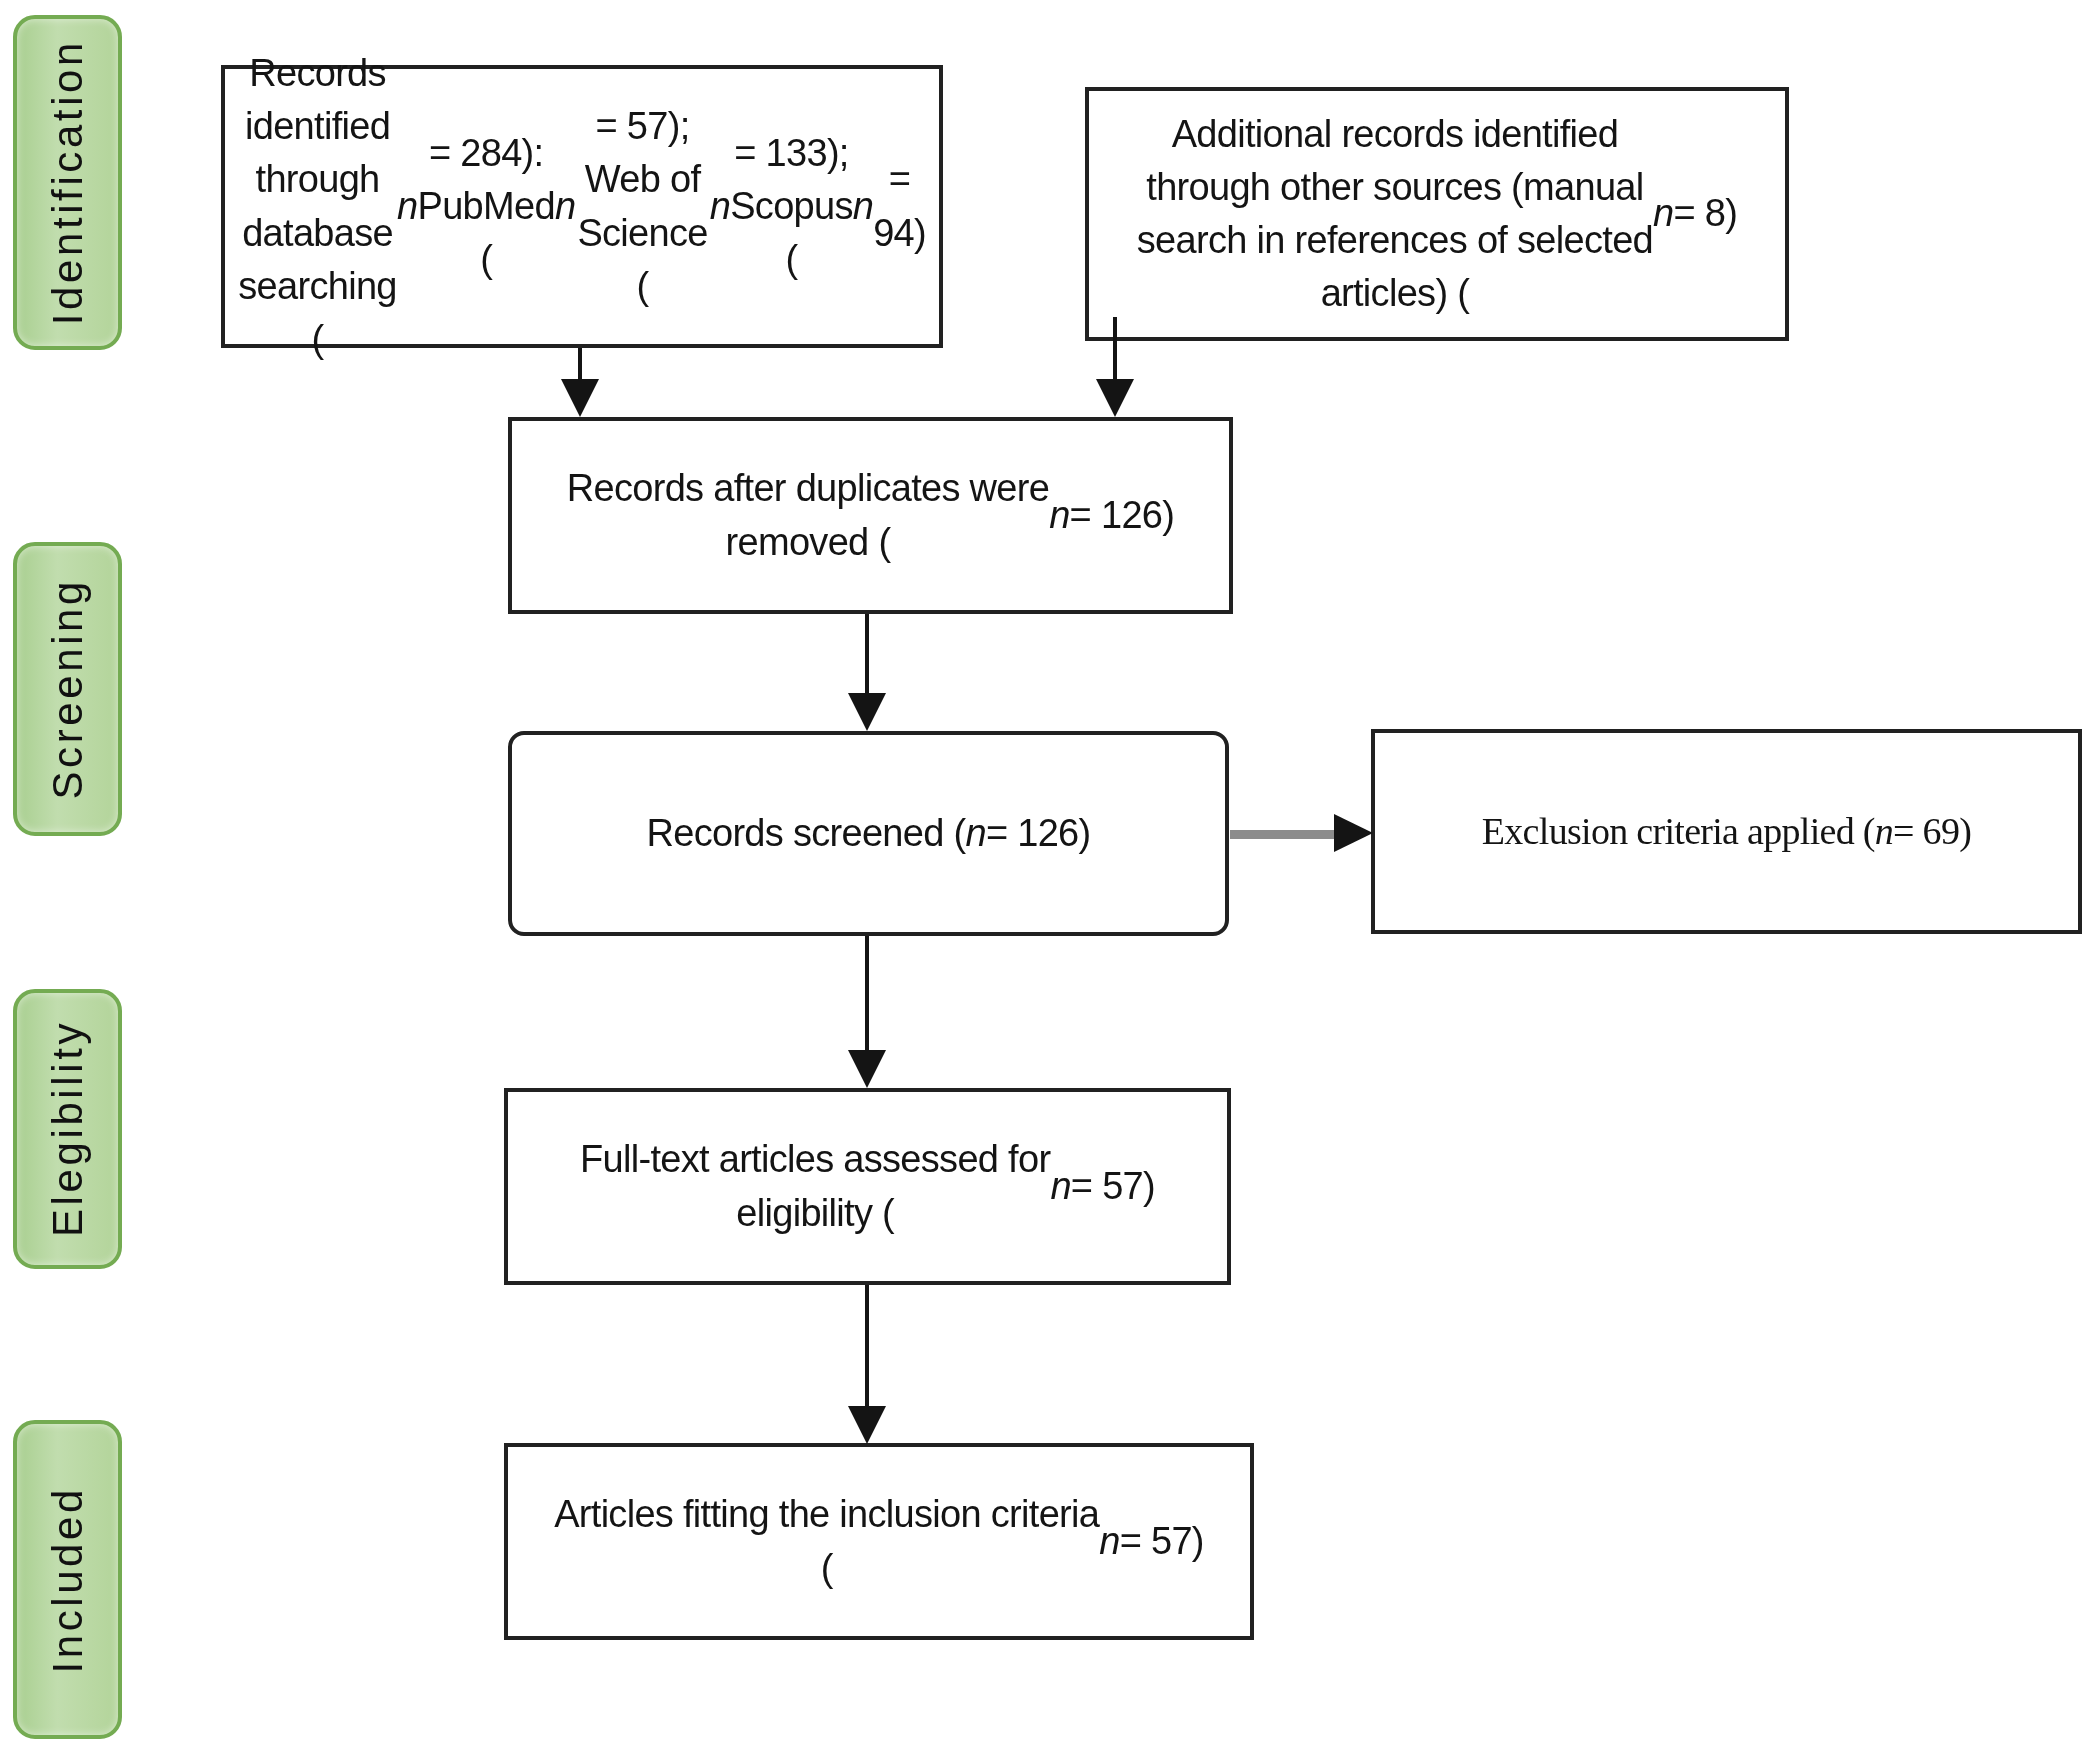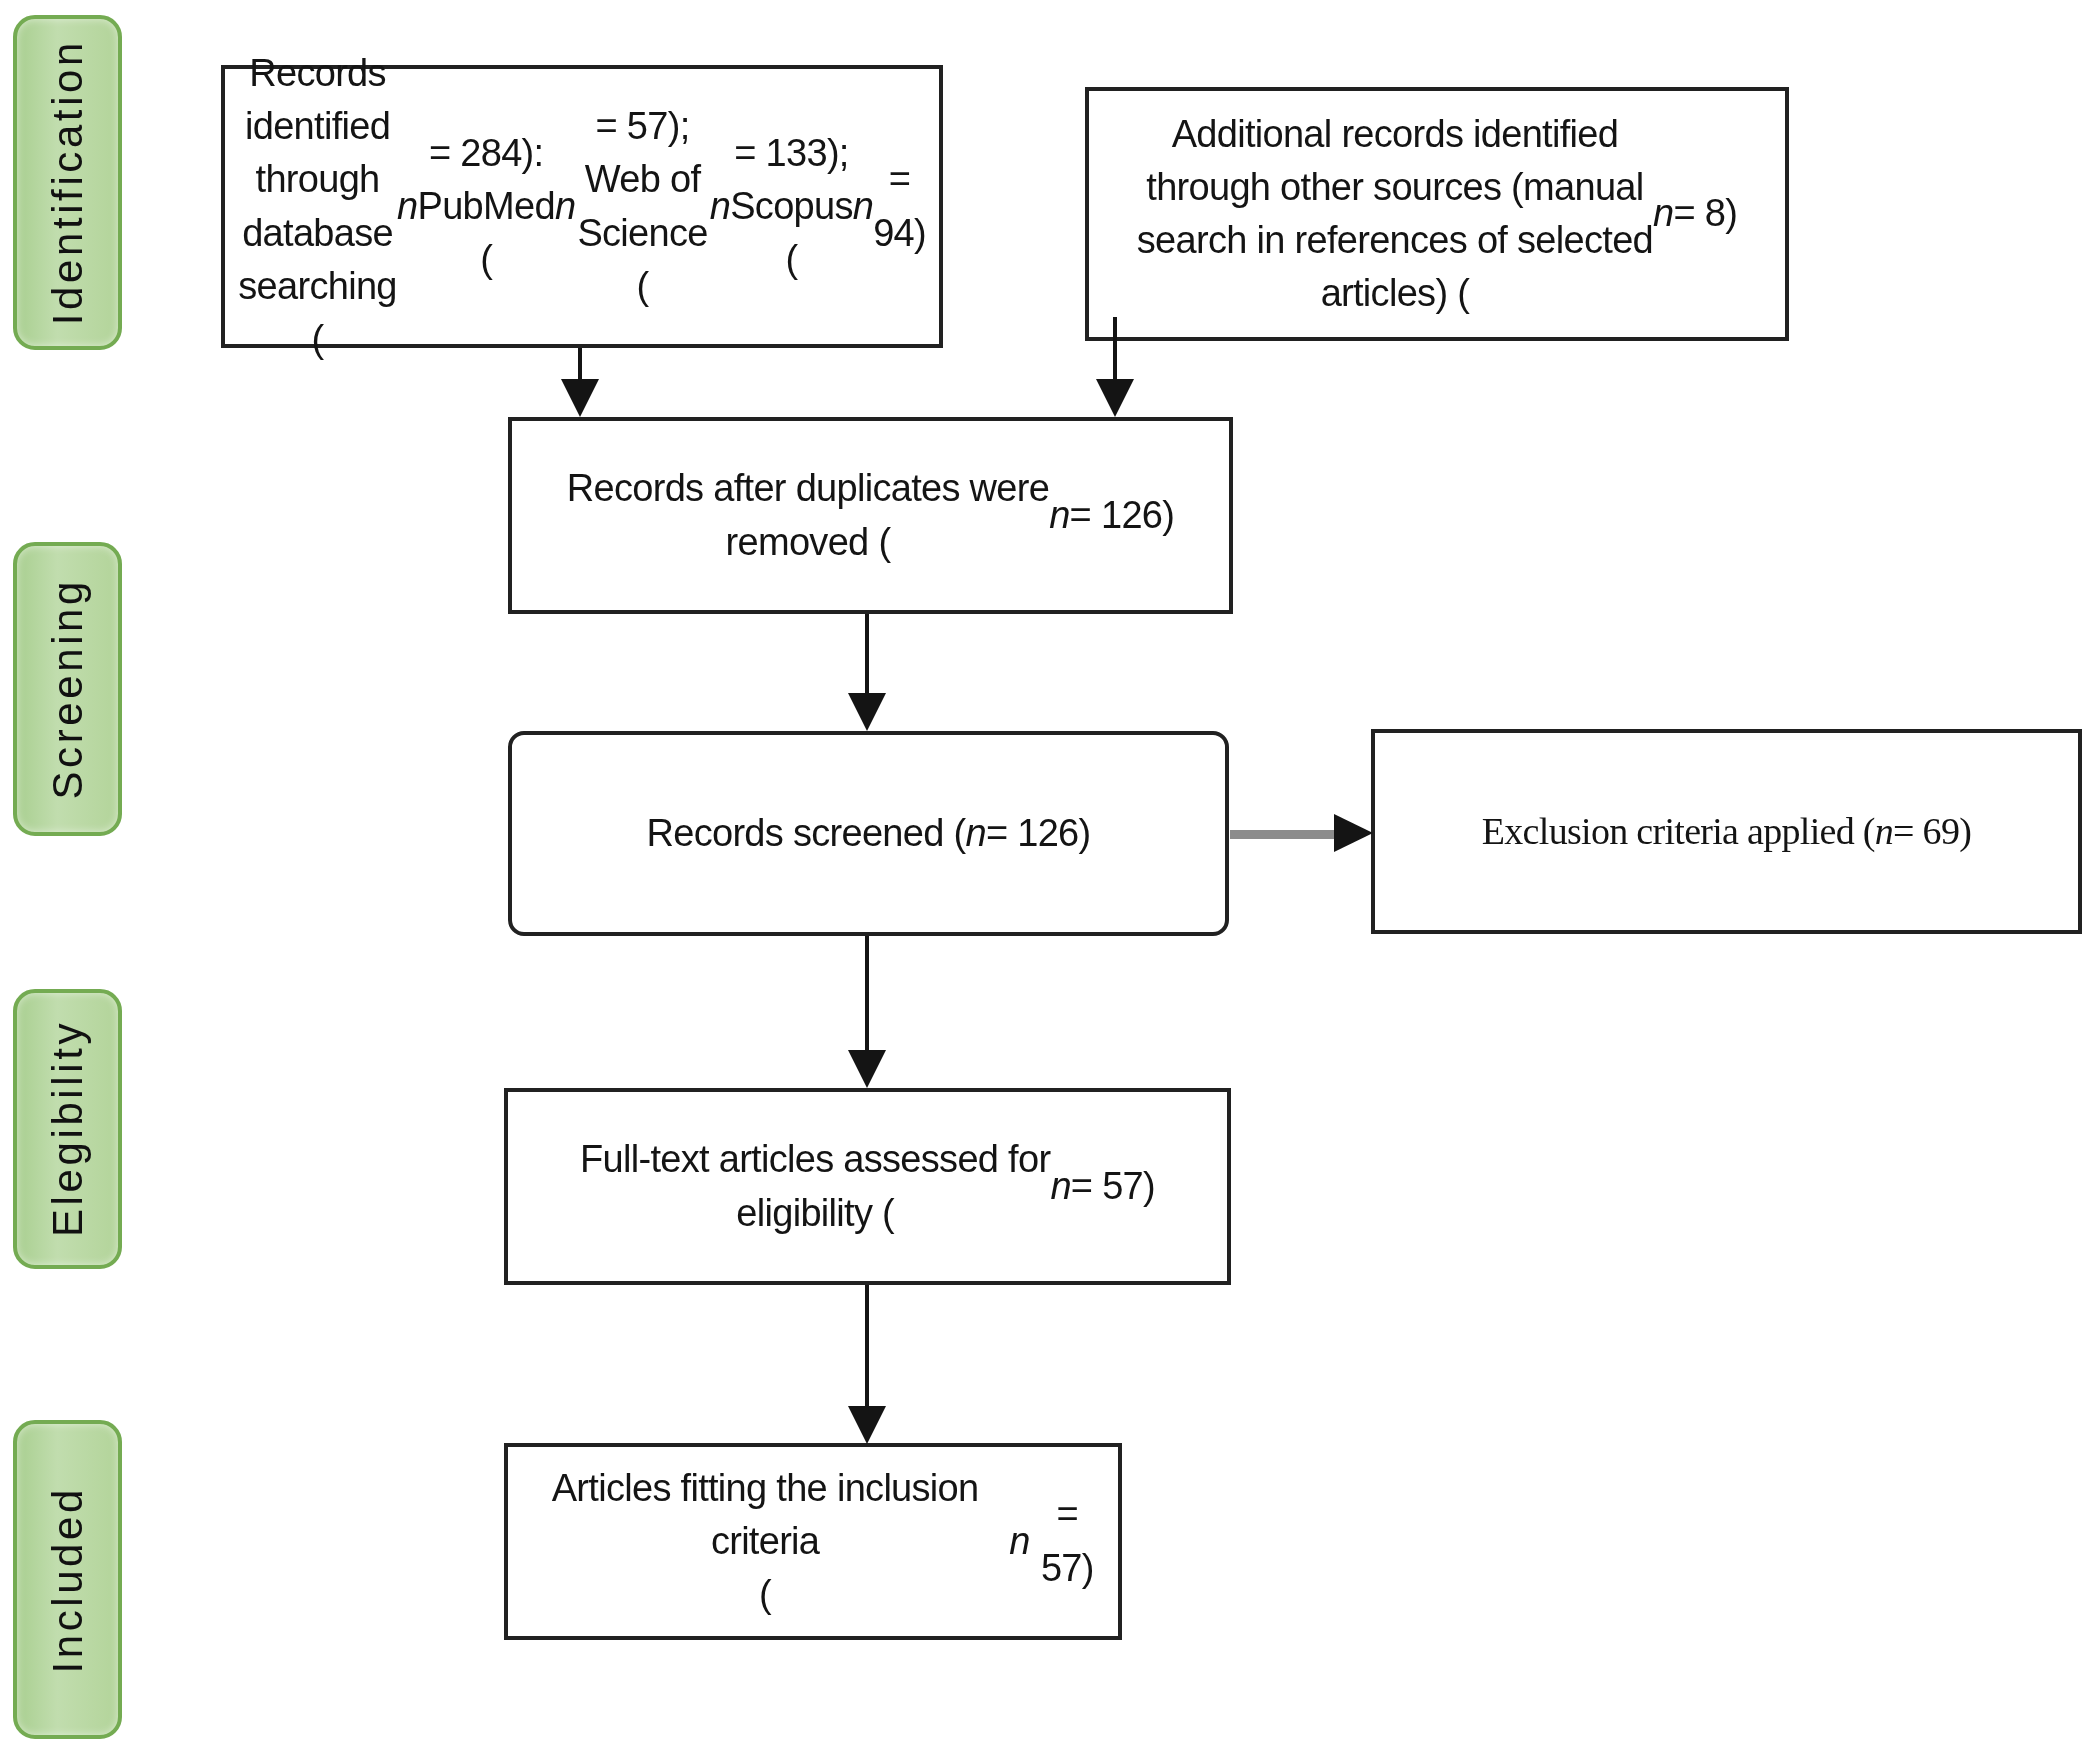--- a/index.html
+++ b/index.html
@@ -102,21 +102,21 @@
   <div class="fbox" style="left:508px; top:417px; width:725px; height:197px;">Records after duplicates were
 removed (<i>n</i> = 126)</div>
 
   <div class="fbox" style="left:508px; top:731px; width:721px; height:205px;border-radius:16px;">Records screened (<i>n</i> = 126)</div>
 
   <div class="fbox" style="left:1371px; top:729px; width:711px; height:205px;font-family:Liberation Serif, serif;">Exclusion criteria applied (<i>n</i> = 69)</div>
 
   <div class="fbox" style="left:504px; top:1088px; width:727px; height:197px;align-items:center;">Full-text articles assessed for
 eligibility (<i>n</i> = 57)</div>
 
-  <div class="fbox" style="left:504px; top:1443px; width:618px; height:197px;">Articles fitting the inclusion criteria
+  <div class="fbox" style="left:504px; top:1443px; width:750px; height:197px;">Articles fitting the inclusion criteria
 (<i>n</i> = 57)</div>
 
   <div>
     <div class="vstem" style="left:578px; top:348px; height:36px;"></div>
     <div class="vhead" style="left:561px; top:379px;"></div>
   </div>
 
   <div>
     <div class="vstem" style="left:1113px; top:317px; height:67px;"></div>
     <div class="vhead" style="left:1096px; top:379px;"></div>

